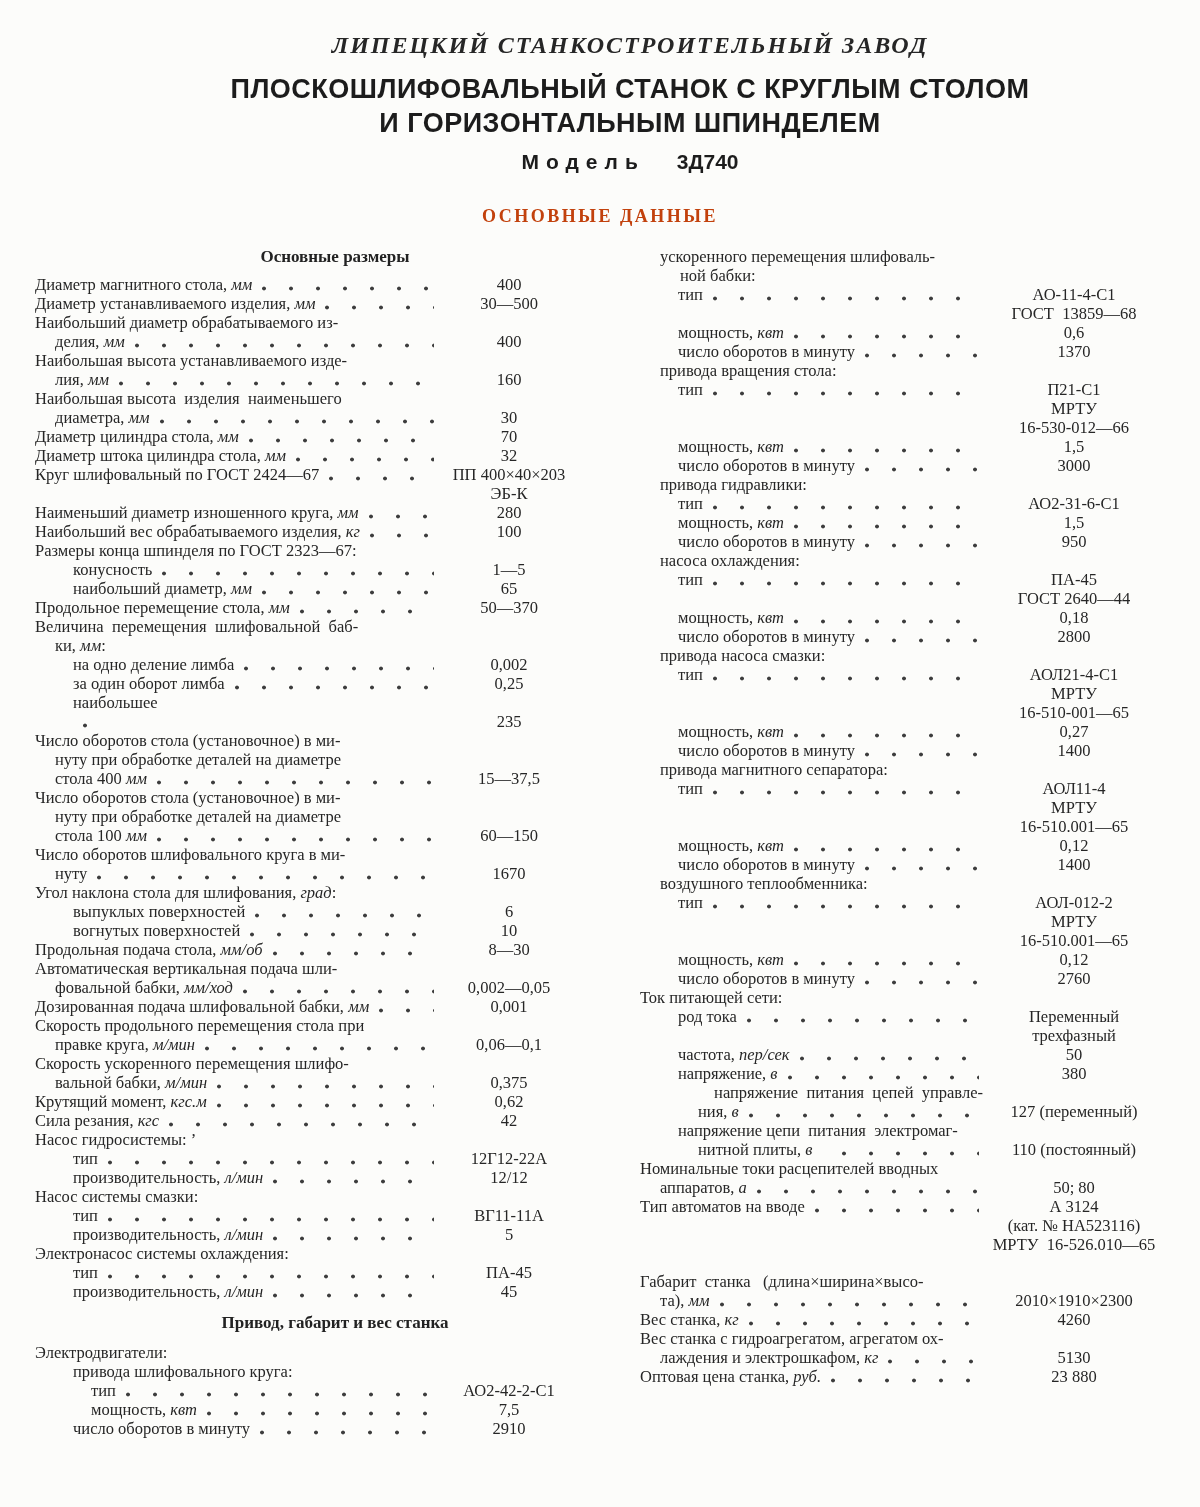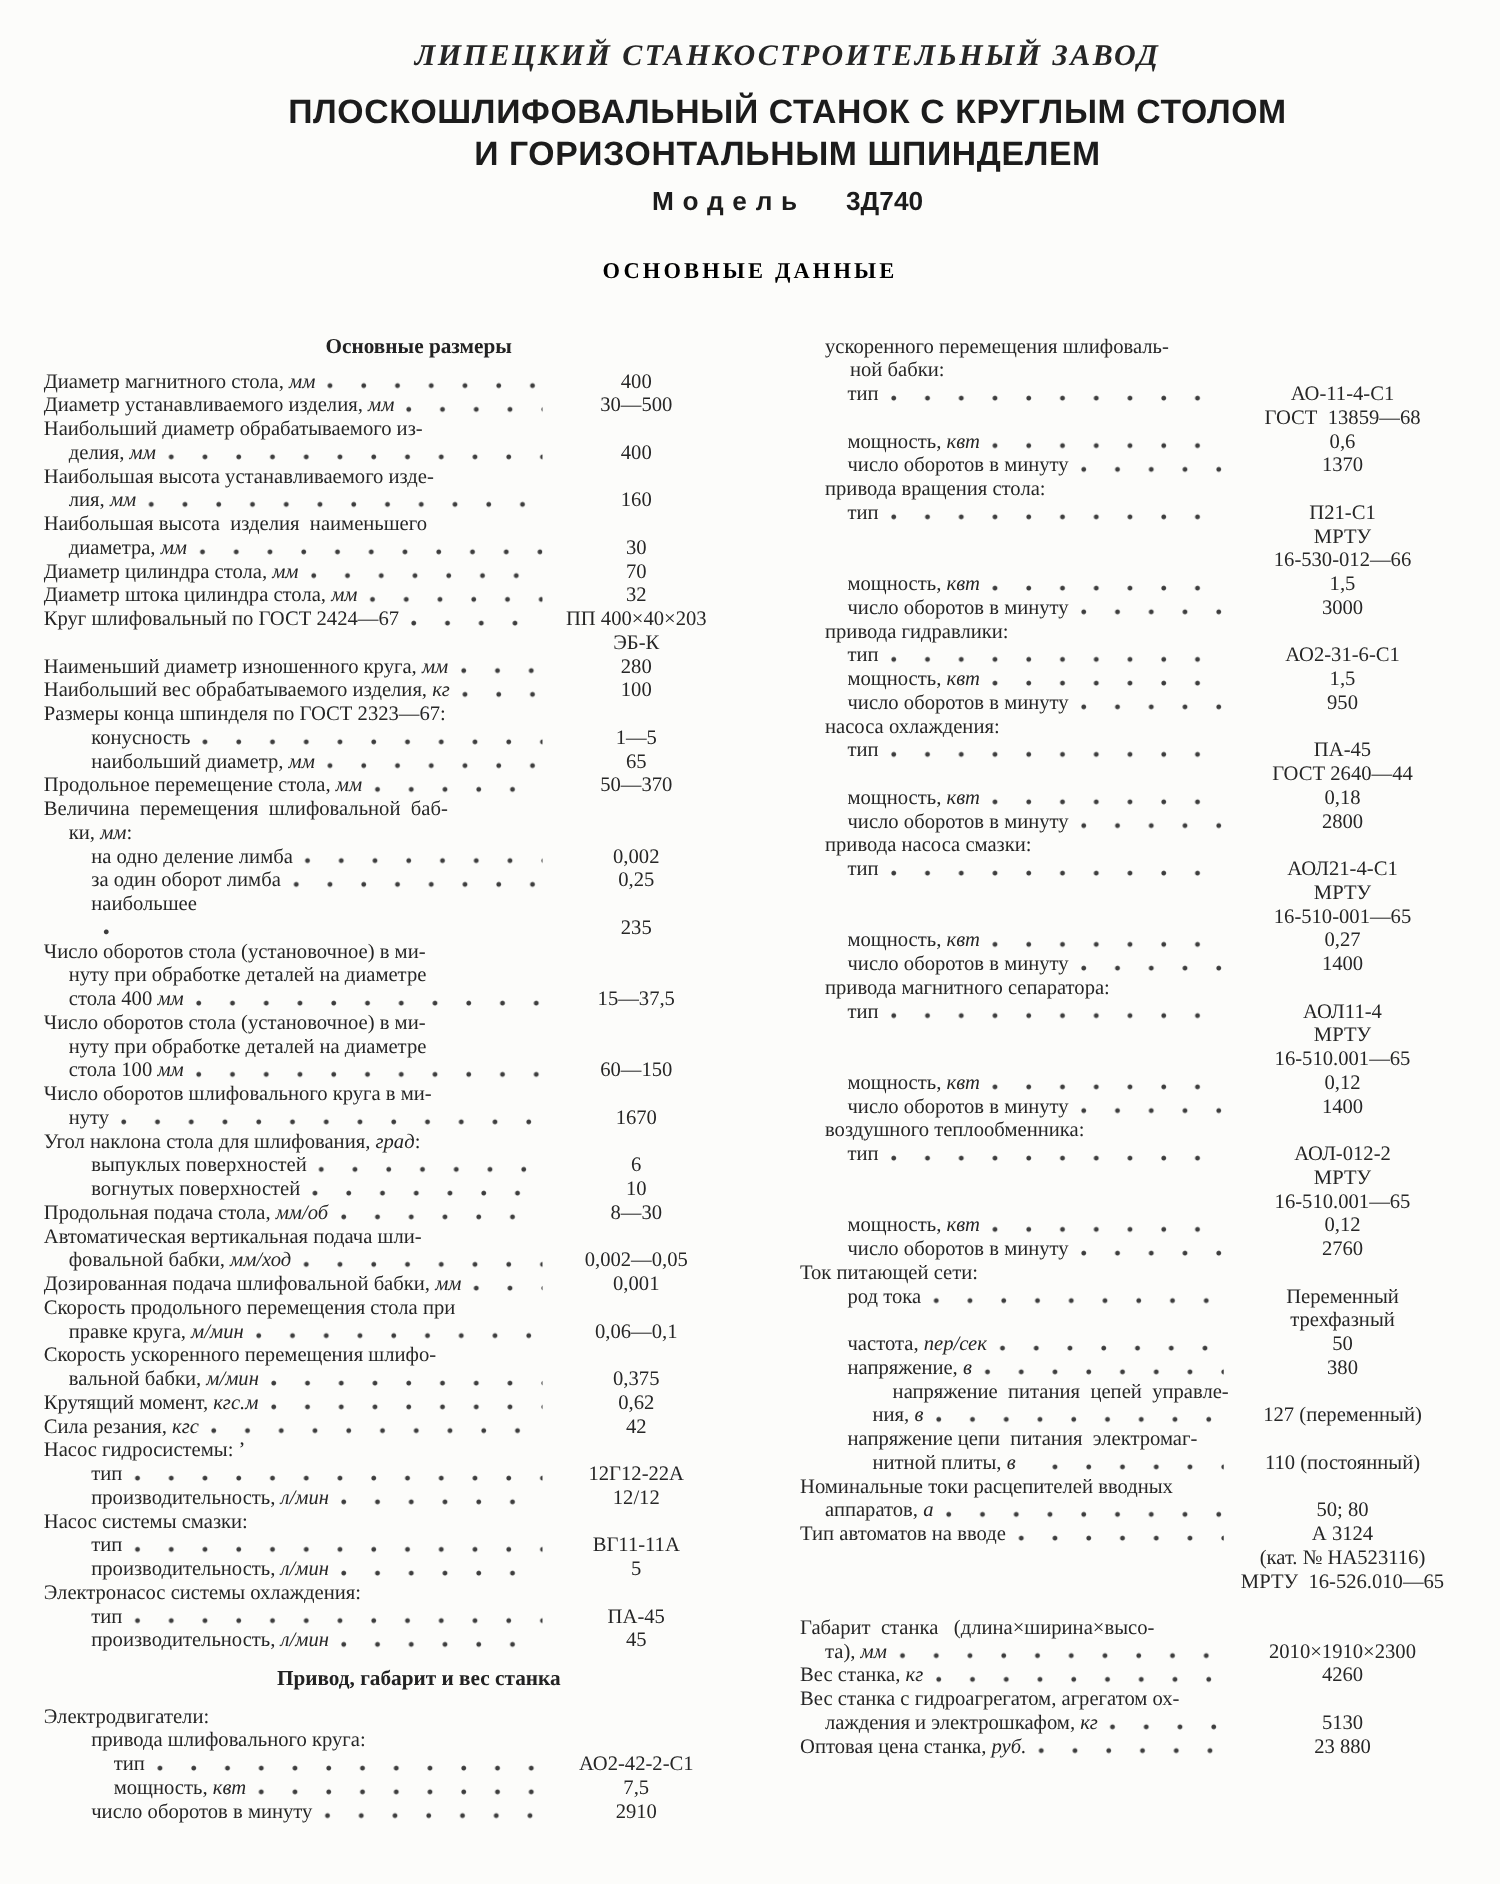--- a/index.html
+++ b/index.html
@@ -42,40 +42,40 @@
     font-size: 21px;
     color: #1c1c1c;
   }
   .model .spaced { letter-spacing: 7px; margin-right: 32px; }
   .section-title {
     margin-top: 32px;
     text-align: center;
     font-weight: bold;
     font-size: 18px;
     letter-spacing: 2.5px;
-    color: #000000;
+    color: #c2410c;
   }
 
   
   .cols { display: flex; margin-top: 20px; }
   .col-left  { flex: 0 0 auto; width: 545px; }
   .col-right { flex: 0 0 auto; width: 525px; margin-left: auto; }
 
   .col-heading, .col-subheading {
     font-weight: bold;
     font-size: 17px;
     text-align: center;
     padding-left: 55px;
     color: #222;
   }
   .col-heading    { margin: 0 0 8px 0; }
   .col-subheading { margin: 12px 0 10px 0; }
 
   
-  .entries { font-size: 16.5px; margin-top: 20px; }
+  .entries { font-size: 16.5px; }
   .entry { display: flex; align-items: flex-start; }
   .lab { flex: 1 1 auto; min-width: 0; }
   .lline { line-height: 19px; }
   .lline.fl { display: flex; align-items: flex-start; }
   .t { white-space: pre; }
   .dots {
     flex: 1 1 auto;
     min-width: 6px;
     height: 19px;
     margin-left: 9px;

